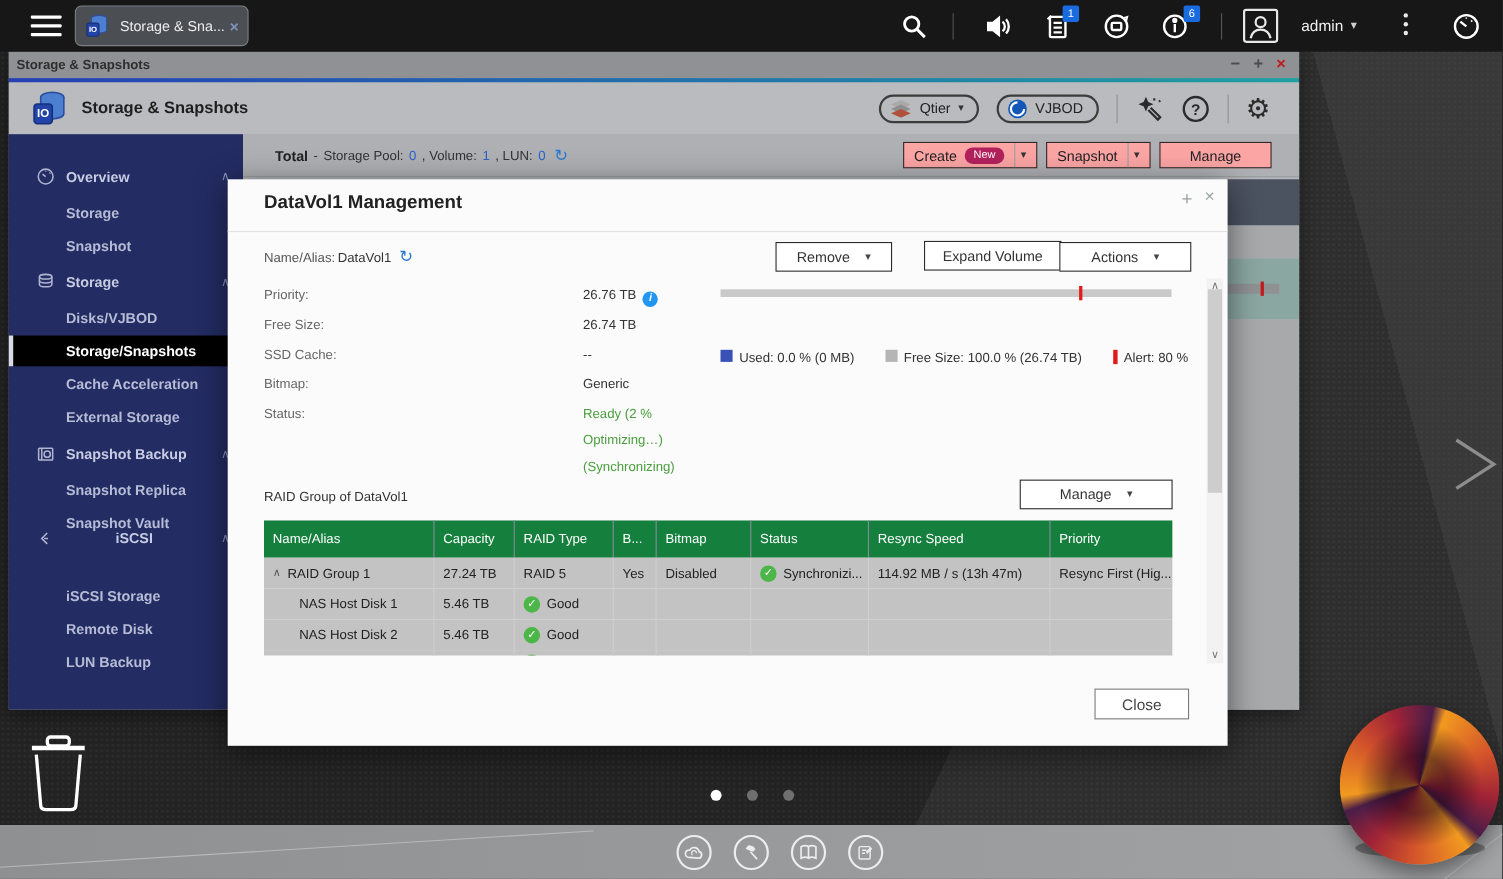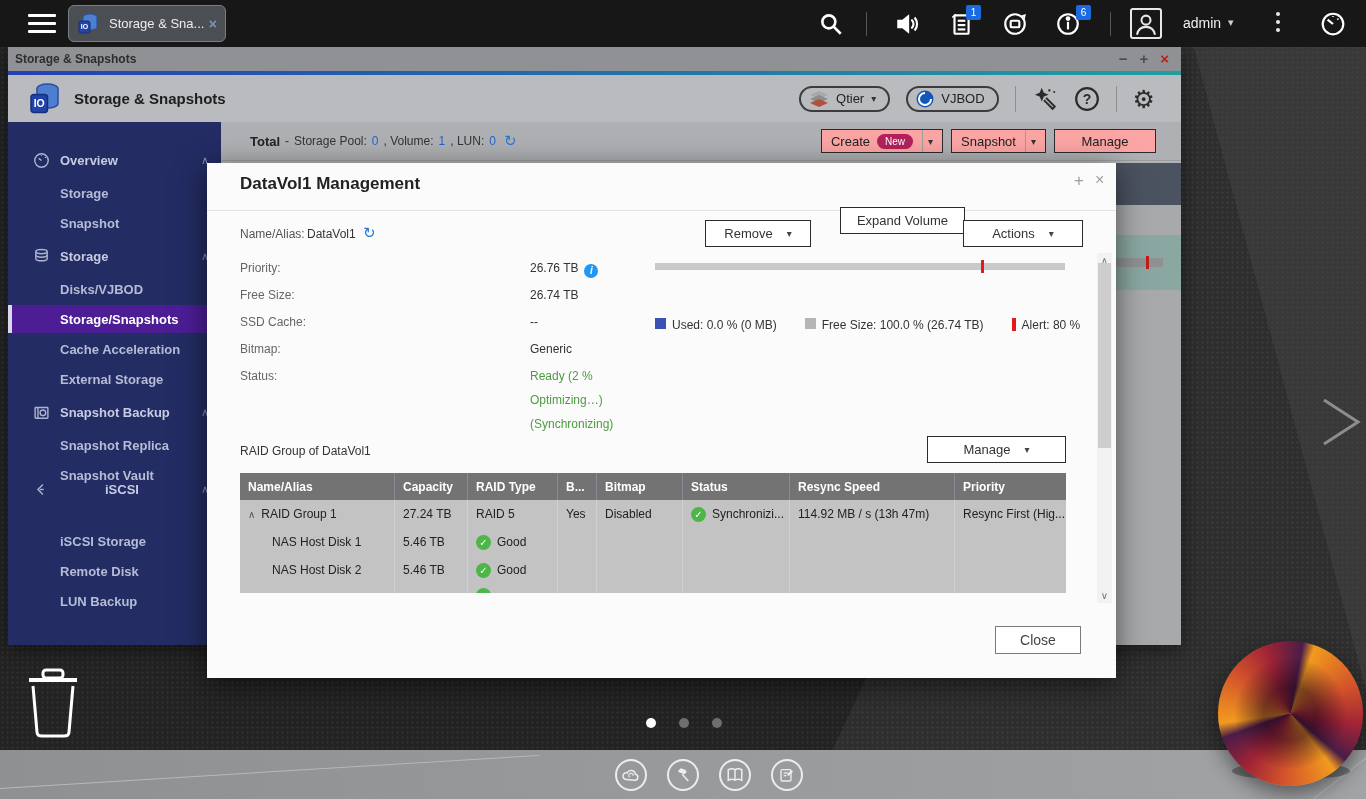--- a/index.html
+++ b/index.html
@@ -66,21 +66,21 @@
 
   
   .sidebar { position:absolute; left:0; top:75px; width:213px; height:523px; background:#232c63; }
   .side-item { position:absolute; left:0; width:213px; height:30px; display:flex; align-items:center;
     cursor:pointer; }
   .side-item .s-ico { width:17px; height:17px; margin-left:25px; color:#aeb4cf; flex:none; }
   .side-item .s-label { color:#c7cce2; font-size:13px; font-weight:bold; margin-left:10px; white-space:nowrap; }
   .side-item .s-caret { margin-left:auto; margin-right:12px; color:#8c93b6; font-size:11px; }
   .side-child { position:absolute; left:0; width:213px; height:28px; display:flex; align-items:center; cursor:pointer; }
   .side-child .s-label { color:#b6bcd6; font-size:13px; font-weight:bold; margin-left:52px; white-space:nowrap; }
-  .side-child.selected { background:#4c1d95; }
+  .side-child.selected { background:#000000; }
   .side-child.selected::before { content:""; position:absolute; left:0; top:0; width:4px; height:100%; background:#d8dae6; }
   .side-child.selected .s-label { color:#fff; }
 
   
   .content { position:absolute; left:213px; top:75px; width:960px; height:523px; background:#b2b4b7; }
   .total-bar { position:absolute; left:0; top:0; width:100%; height:39px; background:#aeb0b3;
     border-bottom:1px solid #9b9da0; display:flex; align-items:center; }
   .total-label { font-size:13px; font-weight:bold; color:#222; margin-left:29px; }
   .total-text { font-size:12px; color:#333; margin-left:5px; }
   .total-text b { color:#2a62c9; font-weight:normal; }
@@ -117,21 +117,21 @@
   .cap-alert { position:absolute; left:774px; top:97px; width:3px; height:13px; background:#e01b1b; }
   .legend { position:absolute; left:448px; top:155px; display:flex; align-items:flex-start; font-size:12px; color:#333; }
   .legend .sw { width:11px; height:11px; margin-right:6px; }
   .legend .gap { width:28px; }
   .alert-sw { width:4px; height:13px; background:#e01b1b; margin-right:6px; }
   .dlg-scroll { position:absolute; left:890px; top:90px; width:15px; height:350px; background:#f2f2f2; }
   .dlg-scroll .thumb { position:absolute; left:1px; top:10px; width:13px; height:185px; background:#cdcdcd; cursor:grab; }
   .dlg-scroll .arr { position:absolute; left:0; width:15px; text-align:center; color:#777; font-size:10px; cursor:pointer; }
   .rg-label { position:absolute; left:33px; top:281px; font-size:12px; color:#333; }
   .raid-table { position:absolute; left:33px; top:310px; width:826px; height:123px; overflow:hidden; font-size:12px; }
-  .thead { display:flex; height:27px; background:#737373; color:#fff; font-weight:bold; align-items:center; }
+  .thead { display:flex; height:34px; background:#15803d; color:#fff; font-weight:normal; align-items:center; }
   .thead > div { padding-left:8px; border-right:1px solid #878c99; height:100%; display:flex; align-items:center; }
   .trow { display:flex; height:28px; background:#c3c3c4; color:#222; align-items:center; }
   .trow > div { padding-left:8px; border-right:1px solid #cfcfd0; height:100%; display:flex; align-items:center; gap:6px; }
   .trow.partial { height:9px; }
   .c0{width:155px;} .c1{width:73px;} .c2{width:90px;} .c3{width:39px;} .c4{width:86px;}
   .c5{width:107px;} .c6{width:165px;} .c7{flex:1; border-right:none !important;}
   .indent { padding-left:32px !important; }
   .row-caret { color:#555; font-size:10px; }
   .chk { width:15px; height:15px; border-radius:50%; background:#4db648; color:#fff; font-size:10px;
     text-align:center; line-height:15px; flex:none; }
@@ -417,21 +417,21 @@
     <div class="dlg-divider"></div>
 
     <span class="na-label">Name/Alias:</span>
     <span class="na-value">DataVol1</span>
     <span class="na-refresh">↻</span>
 
     <div class="dlg-btn" style="left:498px; top:57px; width:106px;">
       <span>Remove</span>
       <span class="caret">▾</span>
     </div>
-    <div class="dlg-btn" style="left:633px; top:44px; width:125px;align-items:center;">
+    <div class="dlg-btn" style="left:633px; top:56px; width:125px;align-items:center;">
       <span>Expand Volume</span>
     </div>
     <div class="dlg-btn" style="left:756px; top:57px; width:120px;">
       <span>Actions</span>
       <span class="caret">▾</span>
     </div>
 
     <span class="f-label" style="top:98px;">Priority:</span>
     <span class="f-label" style="top:125px;">Free Size:</span>
     <span class="f-label" style="top:152px;">SSD Cache:</span>

